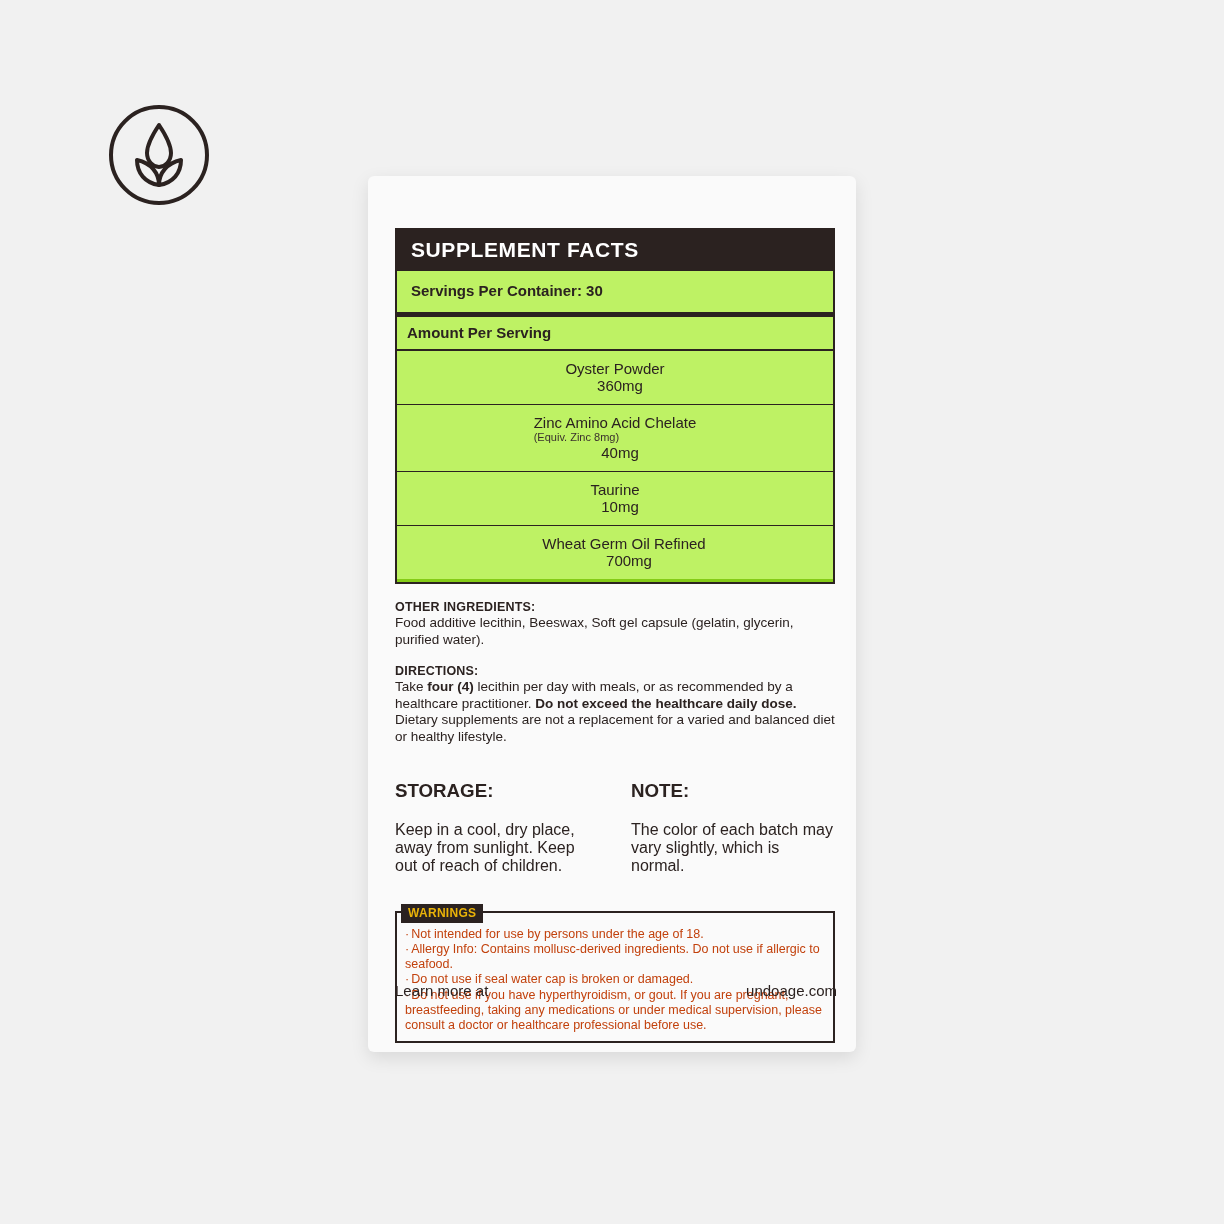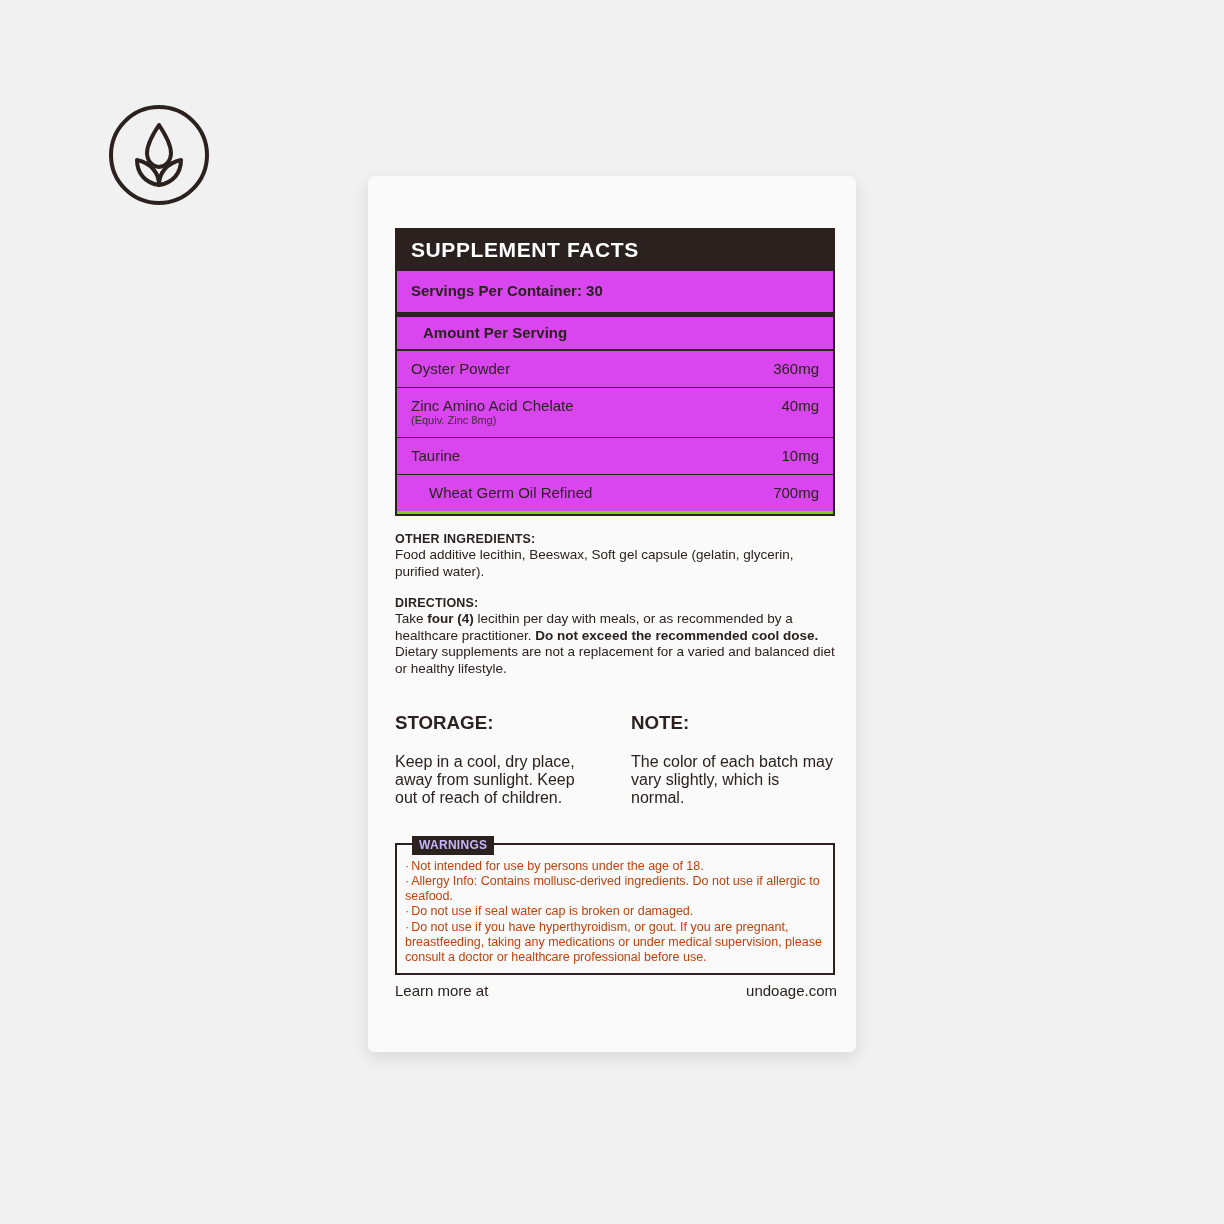--- a/index.html
+++ b/index.html
@@ -40,50 +40,52 @@
     position: absolute;
     left: 27px;
     top: 52px;
     width: 442px;
   }
 
   
   .facts {
     width: 440px;
     border: 2px solid #2b2220;
-    background: #d946ef;
+    background: #bef264;
     box-sizing: border-box;
   }
   .facts-header {
     background: #2b2220;
     color: #ffffff;
     font-size: 21px;
     font-weight: bold;
     letter-spacing: 0.6px;
     padding: 8px 14px 9px 14px;
   }
   .facts-serving {
     padding: 9px 14px 10px 14px;
     border-bottom: 5px solid #2b2220;
     font-size: 15px;
     font-weight: bold;
     line-height: 1.45;
   }
   .facts-amount {
-    padding: 7px 14px 8px 26px;
+    padding: 7px 14px 8px 10px;
     border-bottom: 2px solid #2b2220;
     font-size: 15px;
     font-weight: bold;
   }
   .facts-row {
     display: flex;
     justify-content: space-between;
+    align-items: center;
     padding: 9px 14px 10px 14px;
     border-bottom: 1px solid #2b2220;
     font-size: 15px;
+    flex-direction: column;
   }
   .facts-row:last-child {
     border-bottom: 3px solid #84cc16;
     padding-left: 32px;
   }
   .facts-row .name { line-height: 1.15; }
   .facts-row .sub {
     display: block;
     font-size: 11px;
     color: #3a302d;
@@ -123,26 +125,25 @@
     border: 2px solid #2b2220;
     box-sizing: border-box;
     position: relative;
     padding: 14px 8px 8px 8px;
   }
   .warnings-tag {
     position: absolute;
     top: -9px;
     left: 4px;
     background: #2b2220;
-    color: #c4b5fd;
+    color: #eab308;
     font-size: 12px;
     font-weight: bold;
     padding: 2px 7px 3px 7px;
     letter-spacing: 0.3px;
-    margin-left: 11px;
   }
   .warnings ul {
     margin: 0;
     padding: 0;
     list-style: none;
   }
   .warnings li {
     font-size: 12.5px;
     line-height: 1.22;
     font-weight: normal;
@@ -211,21 +212,21 @@
     </div>
 
     <div class="block">
       <h3>OTHER INGREDIENTS:</h3>
       <p>Food additive lecithin, Beeswax, Soft gel capsule (gelatin, glycerin, purified water).</p>
     </div>
 
     <div class="block">
       <h3>DIRECTIONS:</h3>
       <p><span>Take </span><b>four (4)</b><span> lecithin per day with meals, or as recommended by a healthcare practitioner.</span>
-        <b>Do not exceed the recommended cool dose.</b><span> Dietary supplements are not a replacement for a varied and balanced diet or healthy lifestyle.</span></p>
+        <b>Do not exceed the healthcare daily dose.</b><span> Dietary supplements are not a replacement for a varied and balanced diet or healthy lifestyle.</span></p>
     </div>
 
     <div class="two-col">
       <div class="col">
         <h3>STORAGE:</h3>
         <p>Keep in a cool, dry place, away from sunlight. Keep out of reach of children.</p>
       </div>
       <div class="col">
         <h3>NOTE:</h3>
         <p>The color of each batch may vary slightly, which is normal.</p>

